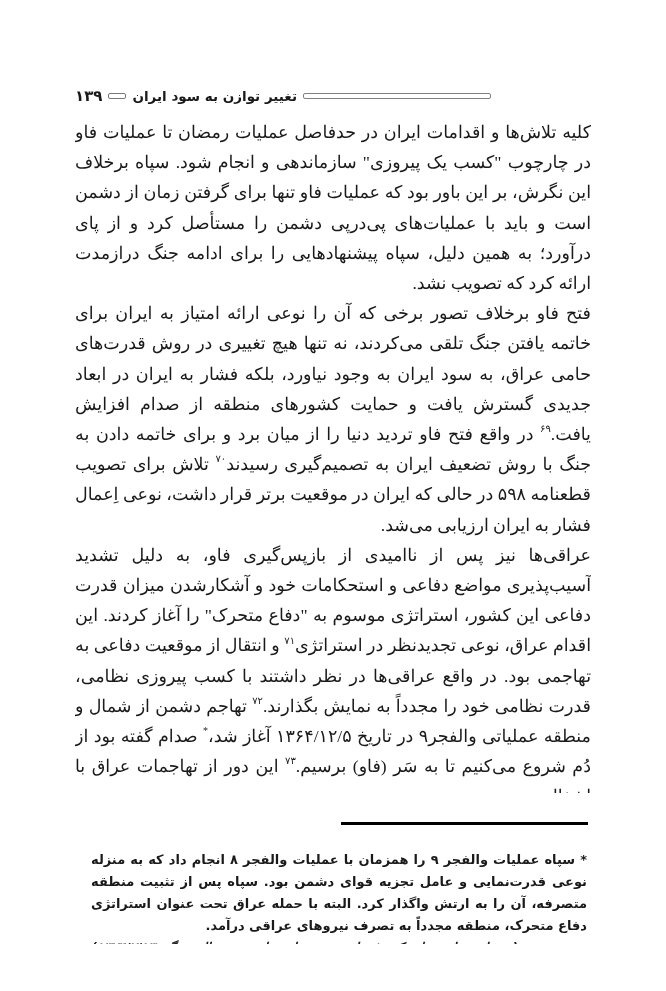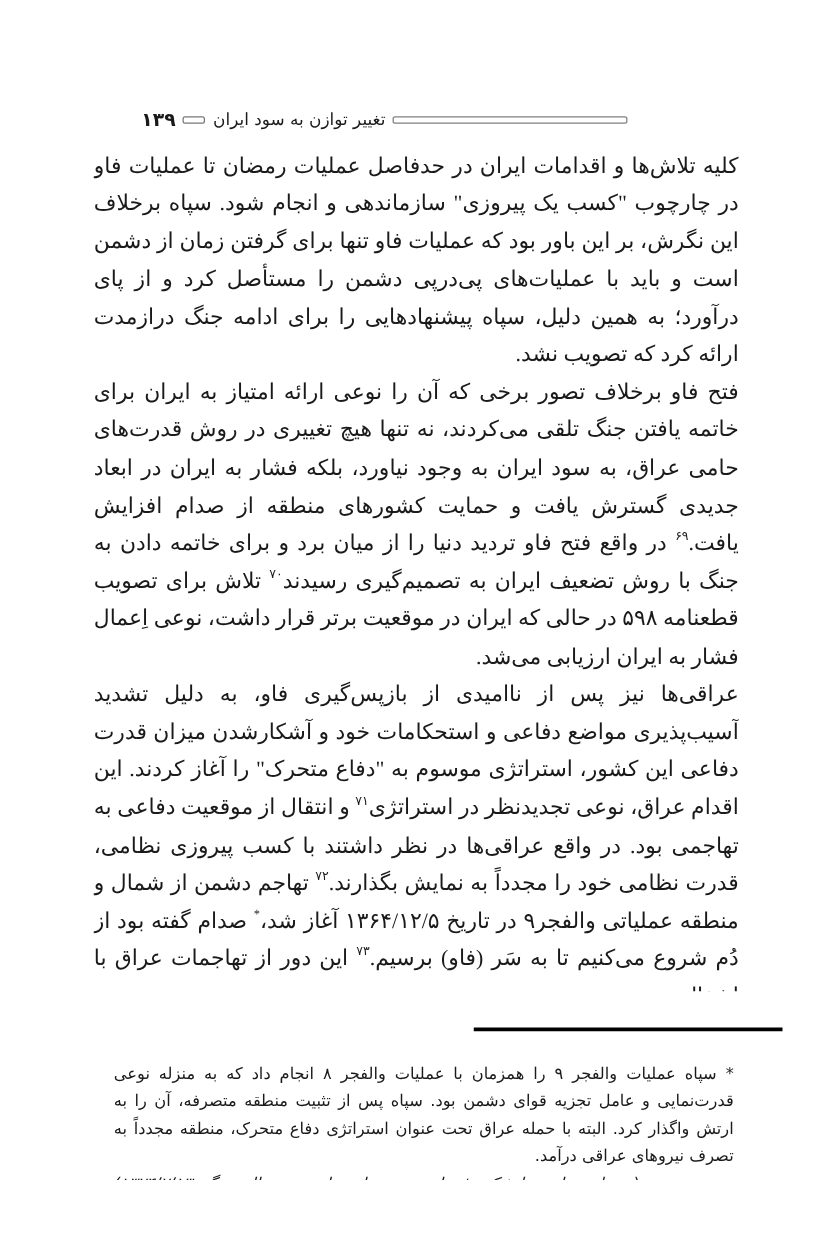--- a/index.html
+++ b/index.html
@@ -4,39 +4,39 @@
 <style>
   html, body { margin: 0; padding: 0; }
   body {
     width: 666px; height: 991px;
     background: #ffffff;
     font-family: "DejaVu Sans", sans-serif;
     color: #1a1a1a;
     position: relative;
     overflow: hidden;
   }
-  .page { position: absolute; inset: 0; background: #ffffff; margin-left: 38px; }
+  .page { position: absolute; inset: 0; background: #ffffff; }
 
   
   .header {
     position: absolute; top: 86px; left: 75px;
     display: flex; align-items: center; direction: ltr; gap: 6px;
     height: 20px;
   }
   .page-num {
     font-weight: bold; font-size: 15px; line-height: 20px;
     letter-spacing: 0.5px;
   }
   .rule-short {
     width: 16px; height: 4px;
     border: 1px solid #777; border-radius: 2px;
     background: #fff;
   }
   .header-title {
-    font-weight: normal; font-size: 13.5px; white-space: nowrap;
+    font-weight: bold; font-size: 13.5px; white-space: nowrap;
     direction: rtl; line-height: 20px;
   }
   .rule-long {
     width: 186px; height: 4px;
     border: 1px solid #808080; border-radius: 2px;
     background: #fff;
   }
 
   
   .body-text {
@@ -58,20 +58,21 @@
     width: 247px; height: 3px; background: #000;
   }
 
   
   .footnote {
     position: absolute; top: 849px; right: 79px;
     width: 496px; max-height: 95px; overflow: hidden;
     direction: rtl;
     font-size: 13px; line-height: 22px;
     text-align: justify;
+    font-weight: bold;
   }
   .footnote-body { margin: 0; }
   .footnote-marker { font-size: 13px; }
   .footnote-citation {
     font-style: italic;
     text-align: left;
     font-size: 13px; line-height: 21px;
     margin: 0;
   }
 </style>

